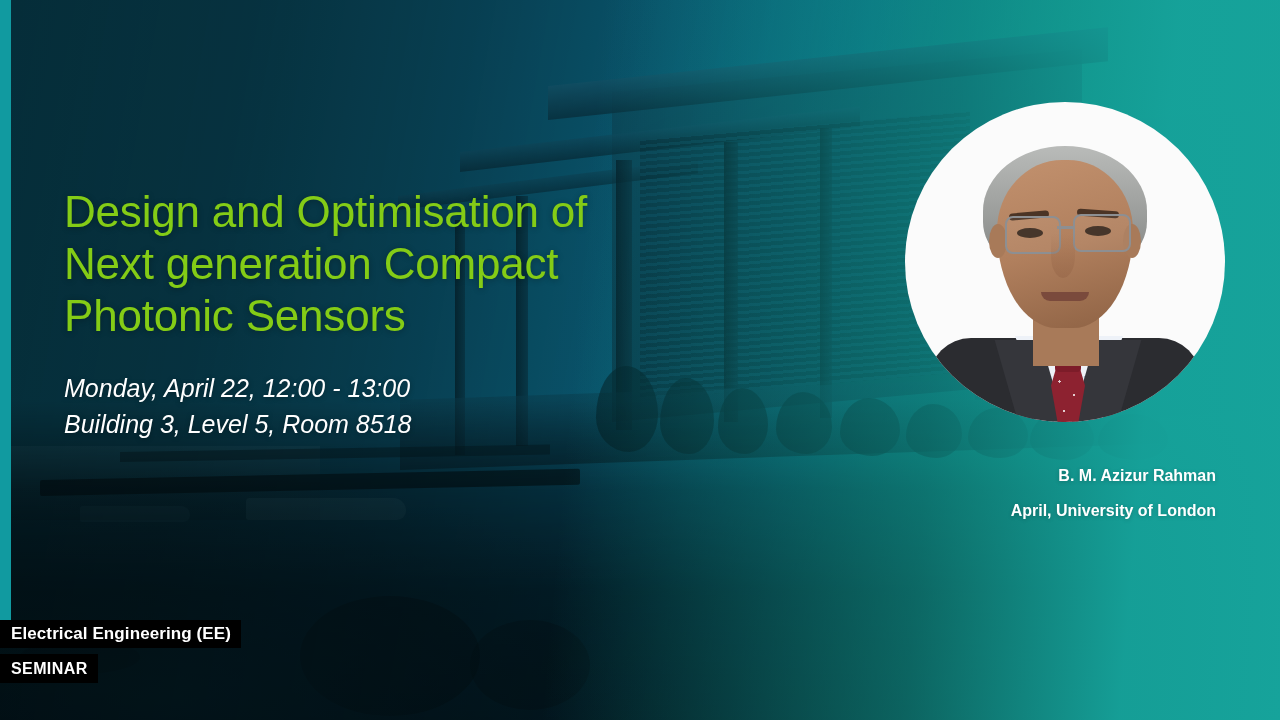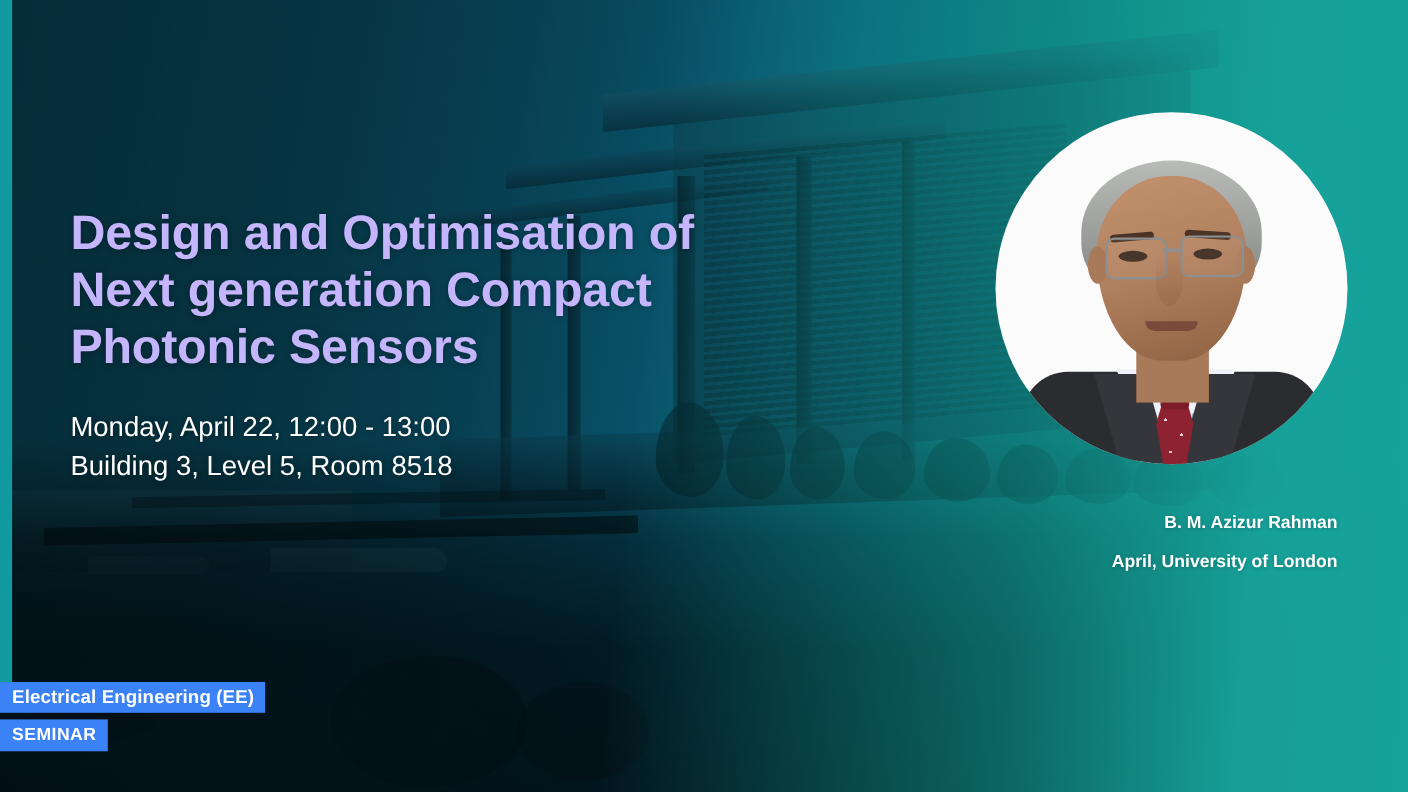--- a/index.html
+++ b/index.html
@@ -230,39 +230,39 @@
     height: 626px;
     background: #119aa0;
   }
 
   
   .title {
     position: absolute;
     left: 64px;
     top: 186px;
     width: 700px;
-    color: #c4b5fd;
+    color: #84cc16;
     font-size: 44px;
     line-height: 52px;
-    font-weight: bold;
+    font-weight: normal;
     letter-spacing: -0.2px;
     text-shadow: 0 1px 6px rgba(0,0,0,0.30);
     white-space: pre-line;
   }
   .meta {
     position: absolute;
     left: 64px;
     top: 370px;
     color: #ffffff;
     font-size: 25px;
     line-height: 36px;
     font-weight: normal;
     text-shadow: 0 1px 5px rgba(0,0,0,0.35);
   }
-  .meta div { white-space: nowrap; }
+  .meta div { white-space: nowrap; font-style: italic; }
 
   .speaker {
     position: absolute;
     right: 64px;
     top: 458px;
     text-align: right;
     color: #ffffff;
     font-size: 16px;
     line-height: 35px;
     font-weight: bold;
@@ -374,21 +374,21 @@
       radial-gradient(circle 2px at 44% 84%, #e4cdd0 60%, transparent 61%);
   }
   .p-knot {
     position:absolute; left:150px; top:252px; width:26px; height:18px;
     background:#7d1c29; border-radius: 4px;
   }
 
   
   .badge {
     position: absolute;
-    background: #3b82f6;
+    background: #000000;
     color: #ffffff;
     font-weight: bold;
     display: flex;
     align-items: center;
   }
   .badge-dept {
     left: 0; top: 620px;
     height: 28px;
     padding: 0 10px 0 11px;
     font-size: 17px;

